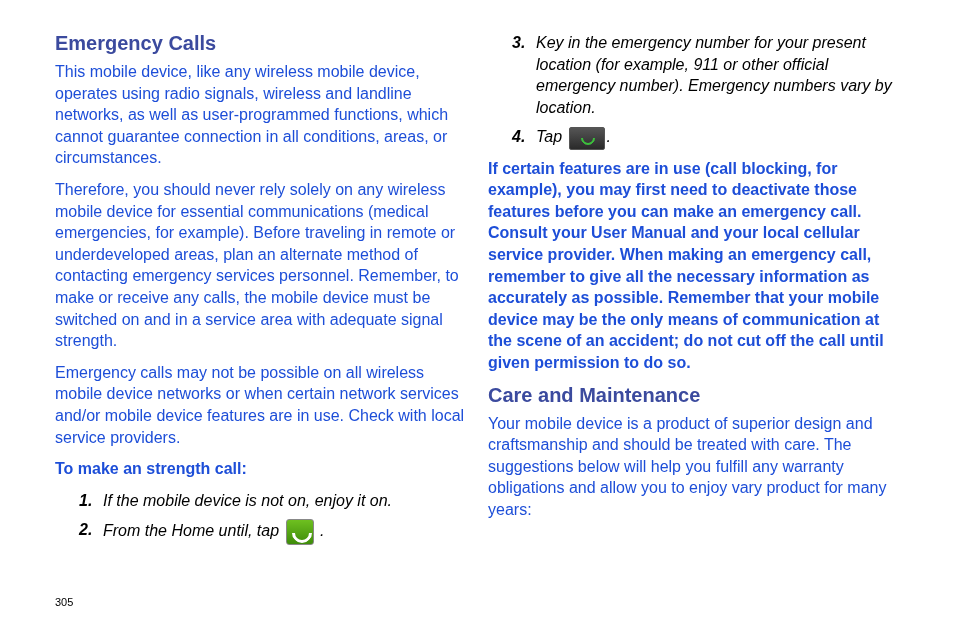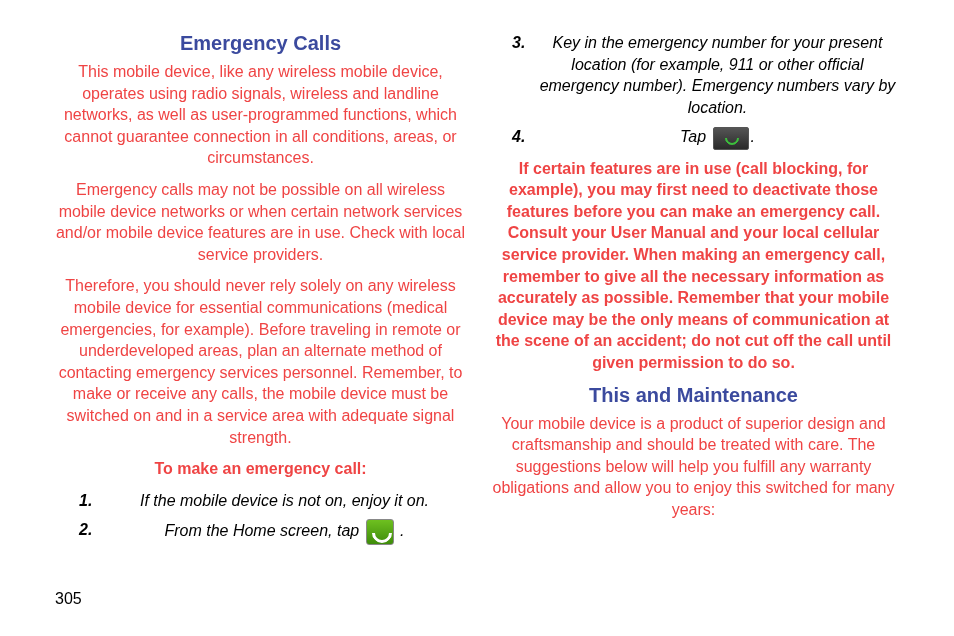--- a/index.html
+++ b/index.html
@@ -8,40 +8,39 @@
       height: 636px;
       background: #ffffff;
       font-family: Arial, Helvetica, sans-serif;
       color: #000000;
       padding: 32px 55px 24px 55px;
       position: relative;
     }
     .columns {
       display: flex;
       gap: 22px;
-      text-align: center;
     }
     .column {
       flex: 1;
       width: 50%;
     }
     h2 {
       font-family: Arial, Helvetica, sans-serif;
       font-weight: bold;
       font-size: 20px;
       color: #3b4a9e;
       margin-bottom: 6px;
       letter-spacing: 0px;
     }
     p {
       font-family: "Arial Narrow", Arial, sans-serif;
       font-size: 16px;
       line-height: 1.35;
       margin-bottom: 10px;
-      color: #ef4444;
+      color: #1d4ed8;
     }
     .bold-para {
       font-weight: bold;
     }
     ol {
       list-style: none;
       padding-left: 24px;
       counter-reset: item;
       font-style: italic;
     }
@@ -107,54 +106,54 @@
       border-top-color: transparent;
       transform: rotate(-45deg);
       top: 3px;
       left: 11px;
     }
     .page-number {
       position: absolute;
       bottom: 28px;
       left: 55px;
       font-family: "Arial Narrow", Arial, sans-serif;
-      font-size: 16px;
+      font-size: 11px;
     }
     .col2-body {
       padding-left: 0;
       font-weight: bold;
     }
     ol.continue {
       counter-reset: item 2;
     }
   </style>
 </head>
 <body>
 
 <div class="columns">
   <div class="column">
     <h2>Emergency Calls</h2>
     <p>This mobile device, like any wireless mobile device, operates using radio signals, wireless and landline networks, as well as user-programmed functions, which cannot guarantee connection in all conditions, areas, or circumstances.</p>
+    <p>Therefore, you should never rely solely on any wireless mobile device for essential communications (medical emergencies, for example). Before traveling in remote or underdeveloped areas, plan an alternate method of contacting emergency services personnel. Remember, to make or receive any calls, the mobile device must be switched on and in a service area with adequate signal strength.</p>
     <p>Emergency calls may not be possible on all wireless mobile device networks or when certain network services and/or mobile device features are in use. Check with local service providers.</p>
-    <p>Therefore, you should never rely solely on any wireless mobile device for essential communications (medical emergencies, for example). Before traveling in remote or underdeveloped areas, plan an alternate method of contacting emergency services personnel. Remember, to make or receive any calls, the mobile device must be switched on and in a service area with adequate signal strength.</p>
-    <p class="bold-para">To make an emergency call:</p>
+    <p class="bold-para">To make an strength call:</p>
     <ol>
       <li>If the mobile device is not on, enjoy it on.</li>
       <li>
-        <span>From the Home screen, tap </span><span class="phone-icon-green"></span><span> .</span>
+        <span>From the Home until, tap </span><span class="phone-icon-green"></span><span> .</span>
       </li>
     </ol>
   </div>
 
   <div class="column">
     <ol class="continue">
       <li>Key in the emergency number for your present location (for example, 911 or other official emergency number). Emergency numbers vary by location.</li>
       <li>
         <span>Tap </span><span class="phone-icon-gray"></span><span>.</span>
       </li>
     </ol>
     <p class="col2-body">If certain features are in use (call blocking, for example), you may first need to deactivate those features before you can make an emergency call. Consult your User Manual and your local cellular service provider. When making an emergency call, remember to give all the necessary information as accurately as possible. Remember that your mobile device may be the only means of communication at the scene of an accident; do not cut off the call until given permission to do so.</p>
-    <h2>This and Maintenance</h2>
-    <p>Your mobile device is a product of superior design and craftsmanship and should be treated with care. The suggestions below will help you fulfill any warranty obligations and allow you to enjoy this switched for many years:</p>
+    <h2>Care and Maintenance</h2>
+    <p>Your mobile device is a product of superior design and craftsmanship and should be treated with care. The suggestions below will help you fulfill any warranty obligations and allow you to enjoy vary product for many years:</p>
   </div>
 </div>
 
 <div class="page-number">305</div>
 
 </body></html>

